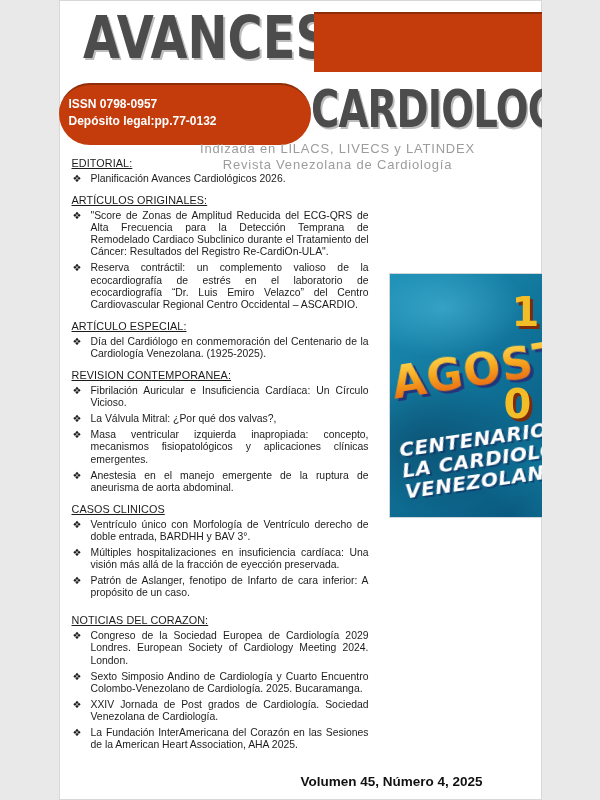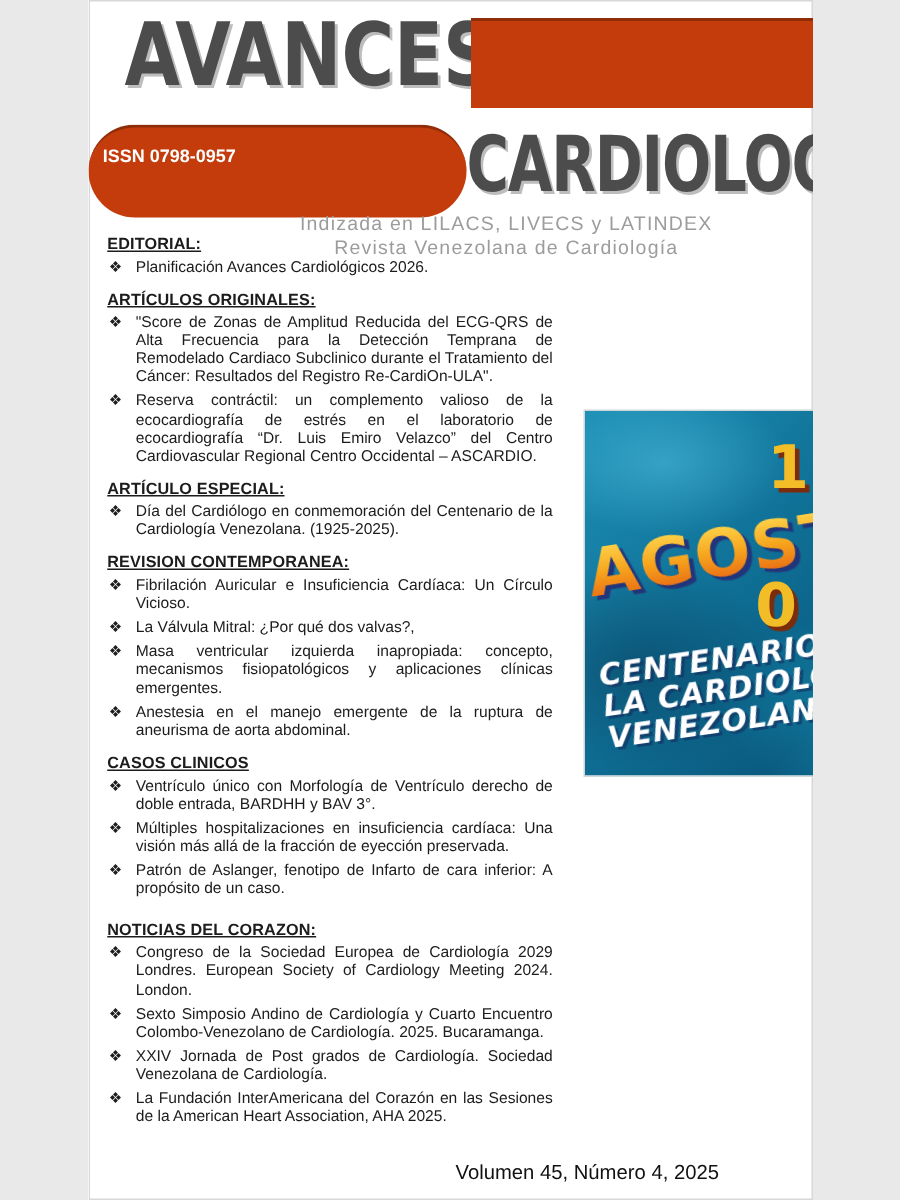--- a/index.html
+++ b/index.html
@@ -35,21 +35,21 @@
   }
   .subtitle{
     position:absolute;right:64px;top:141px;width:280px;text-align:center;
     color:#9c9c9c;font-size:13px;line-height:16px;letter-spacing:0.8px;white-space:nowrap;
   }
   
   .toc{position:absolute;left:13px;top:157px;width:297px;color:#1c1c1c;}
   .toc-section{margin-top:9px;}
   .toc-section:first-child{margin-top:0;}
   .toc-heading{
-    font-size:10.8px;font-weight:bold;text-decoration:underline;
+    font-size:10.8px;font-weight:normal;text-decoration:underline;
     margin:0 0 4px 0;letter-spacing:0.1px;
   }
   .toc-item{
     position:relative;padding-left:19px;margin-bottom:4px;
     font-size:10.4px;line-height:12.1px;text-align:justify;
   }
   .toc-bullet{position:absolute;left:1px;top:0;font-size:10px;line-height:12px;}
   .toc-section.noticias{margin-top:15px;}
   
   .poster{
@@ -88,34 +88,35 @@
     position:absolute;left:8px;top:166px;
     font-family:"DejaVu Sans",sans-serif;font-weight:bold;font-style:italic;
     font-size:20px;line-height:21px;color:#ffffff;white-space:nowrap;
     transform:rotate(-8deg);transform-origin:left top;
     filter:drop-shadow(2px 2px 0 rgba(20,45,95,.6));
     letter-spacing:0.5px;
   }
   
   .volume-line{
     position:absolute;left:183px;top:774px;width:300px;text-align:center;
-    font-weight:normal;font-size:13.5px;color:#111111;white-space:nowrap;
+    font-weight:bold;font-size:13.5px;color:#111111;white-space:nowrap;
   }
   
   .seal{position:absolute;left:482px;top:650px;width:110px;height:126px;}
 </style>
 </head>
 <body>
 
 <div class="page">
 
   <div class="title-avances">AVANCES</div>
   <div class="red-rect-top"></div>
   <div class="red-band">
     <div class="issn-line">ISSN 0798-0957</div>
+    <div class="deposito-line">Depósito legal:pp.77-0132</div>
   </div>
   <div class="title-cardio">CARDIOLOGICOS</div>
   <div class="subtitle">
     <div>Indizada en LILACS, LIVECS y LATINDEX</div>
     <div>Revista Venezolana de Cardiología</div>
   </div>
 
   <div class="toc" id="toc">
       <div class="toc-section">
         <div class="toc-heading">EDITORIAL:</div>

